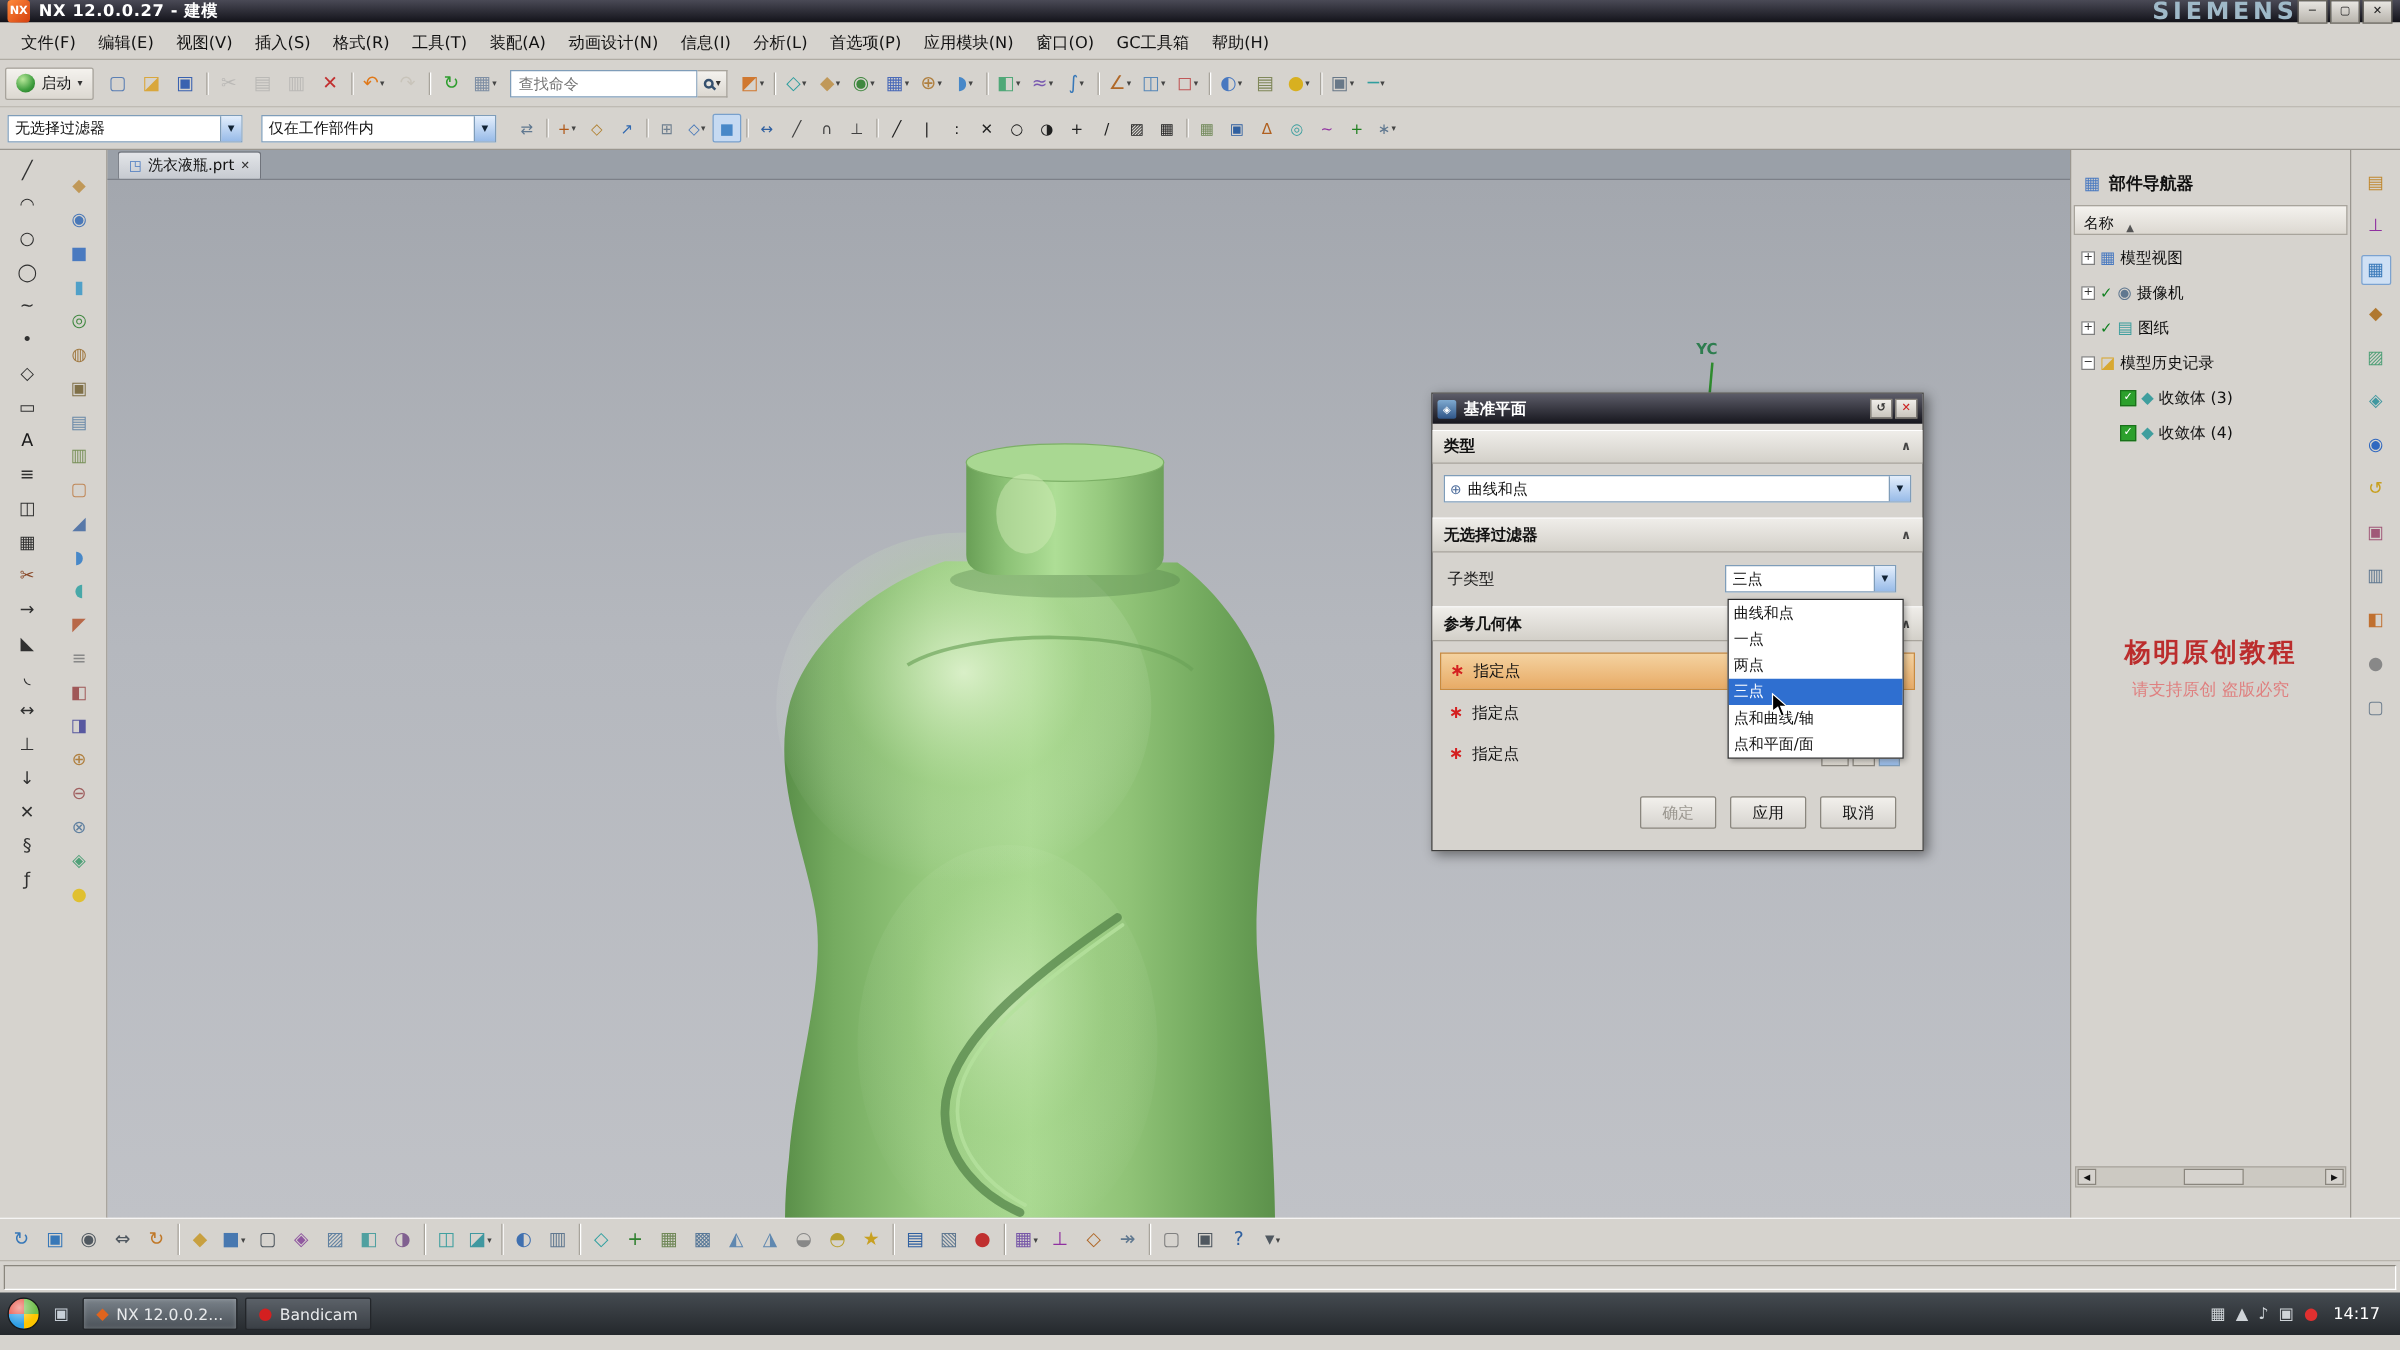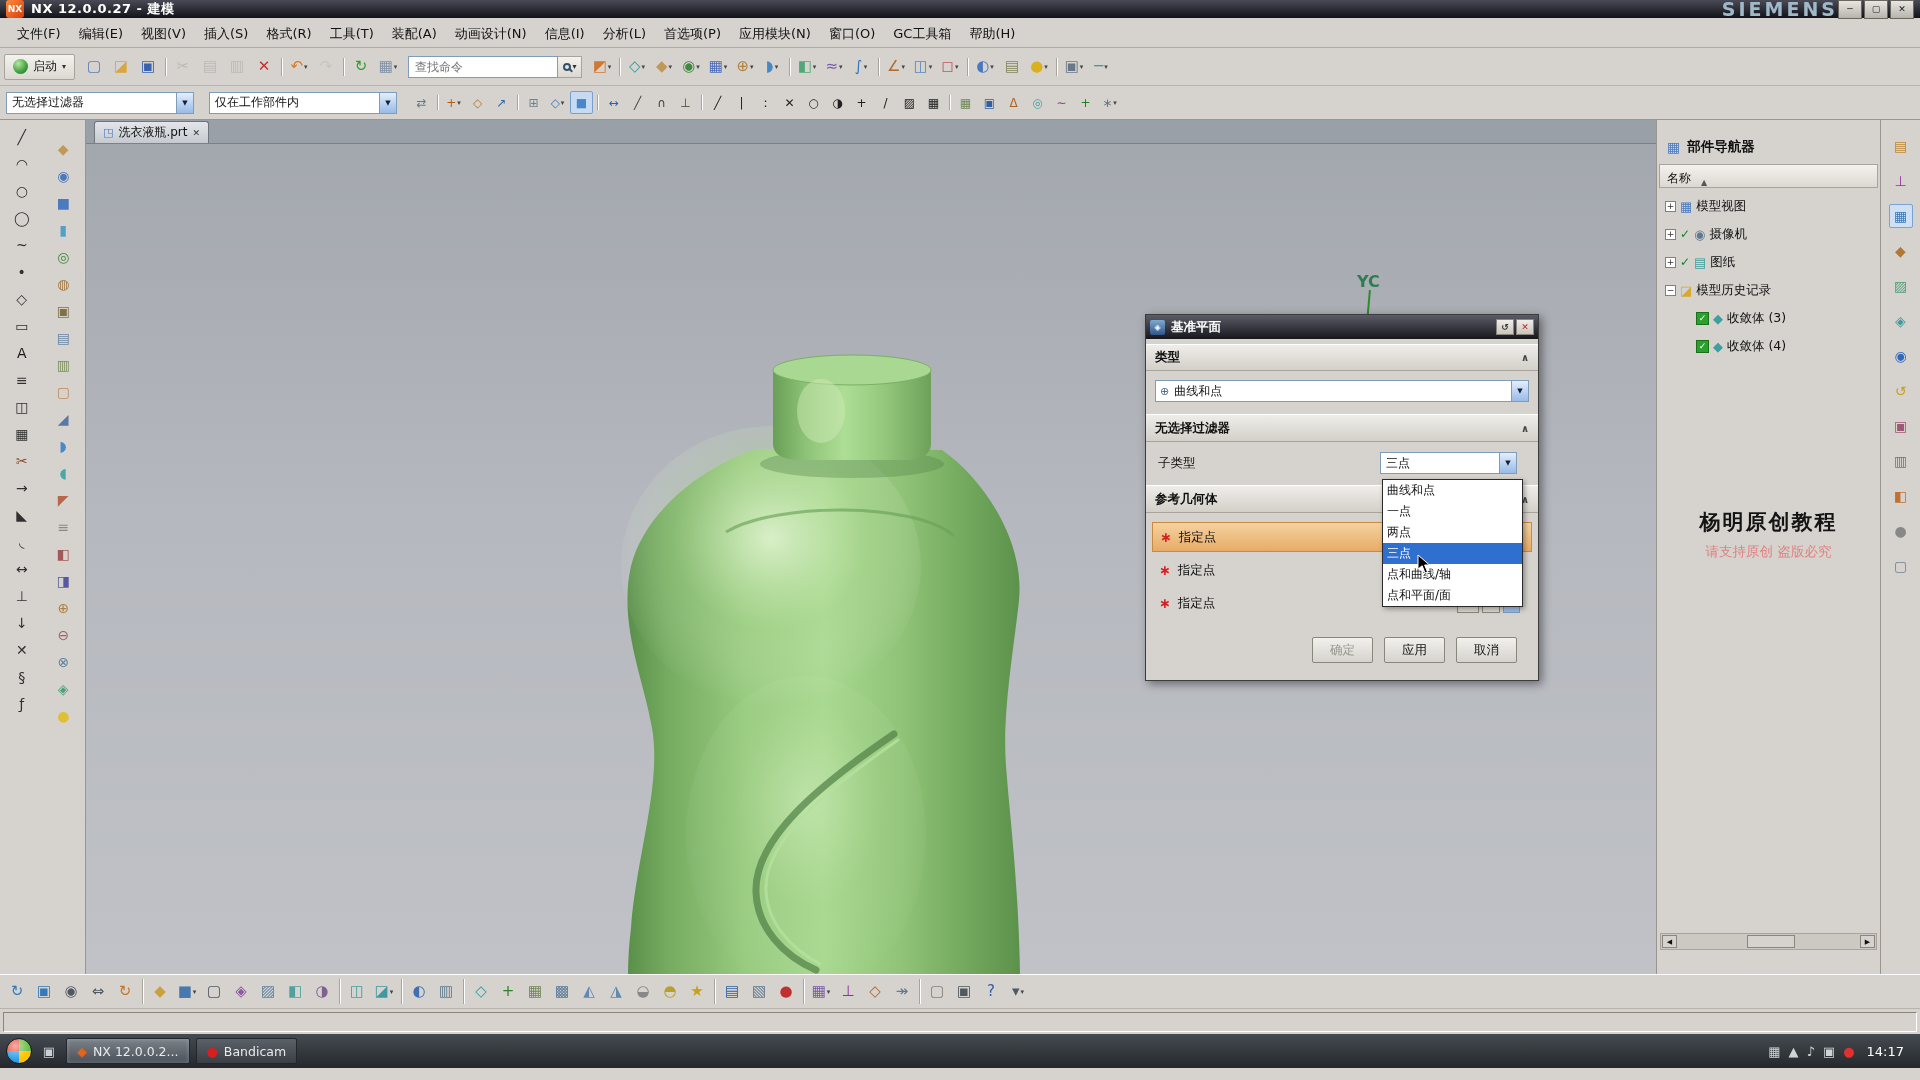--- a/index.html
+++ b/index.html
@@ -50,21 +50,21 @@
 .ltcol.c2{padding-top:12px}
 .lti{width:26px;height:25px;display:flex;align-items:center;justify-content:center;font-size:14px}
 .main{flex:1;display:flex;flex-direction:column;min-width:0}
 .tabstrip{height:24px;background:#9aa0a8;display:flex;align-items:flex-end;padding-left:8px;border-bottom:1px solid #7c8088}
 .tab{height:22px;background:linear-gradient(#e3e5e9,#c6cad0);border:1px solid #70747c;border-bottom:none;border-radius:3px 3px 0 0;display:flex;align-items:center;gap:5px;padding:0 8px;font-size:12px}
 .tab .ticn{color:#4a7ac0;font-size:11px}
 .tab .tclose{font-size:9px;color:#333}
 .viewport{flex:1;position:relative;background:linear-gradient(180deg,#a3a7ae,#b5b8be 45%,#c0c2c7);overflow:hidden}
 
 
-.axis-label{position:absolute;left:1271px;top:128px;color:#2e7d4f;font-size:16px;font-weight:bold}
+.axis-label{position:absolute;left:1271px;top:128px;color:#2e7d4f;font-size:12px;font-weight:bold}
 .axis-line{position:absolute;left:1281px;top:146px;width:2px;height:44px;background:#2e8b2e;transform:rotate(5deg)}
 .bottle{position:absolute;left:500px;top:172px}
 .cursor{position:absolute;left:1331px;top:410px;z-index:40}
 
 
 .dialog{position:absolute;left:1059px;top:170px;width:394px;height:367px;background:#d6d3ce;border:1px solid #3c3c3c;box-shadow:3px 3px 9px rgba(0,0,0,.45);z-index:5}
 .dlg-title{height:24px;background:linear-gradient(#5c5c68,#16161d);display:flex;align-items:center;padding:0 4px;color:#fff;font-weight:bold;font-size:12.5px}
 .dlg-icon{width:15px;height:15px;background:linear-gradient(#7faad0,#2f5588);margin-right:6px;border-radius:2px;display:flex;align-items:center;justify-content:center;color:#fff;font-size:8px}
 .dlg-btns{margin-left:auto;display:flex;gap:2px}
 .dlg-tbtn{width:18px;height:16px;background:linear-gradient(#efede9,#c9c5bd);border:1px solid #8a867e;color:#333;font-size:9px;display:flex;align-items:center;justify-content:center}
@@ -102,21 +102,21 @@
 .nav-header .sort{margin-left:10px;font-size:8px;color:#555}
 #nav-tree{margin-top:4px}
 .nav-row{height:28px;display:flex;align-items:center;gap:4px;font-size:12.5px}
 .expbox{width:11px;height:11px;border:1px solid #808080;background:#fff;font-size:9px;display:flex;align-items:center;justify-content:center;color:#333;flex:none}
 .expsp{width:11px;flex:none}
 .nchk{color:#108020;font-weight:bold;font-size:12px}
 .nchkbox{width:13px;height:13px;background:#2ca02c;border:1px solid #1a701a;color:#fff;font-size:9px;display:flex;align-items:center;justify-content:center;flex:none}
 .nicon{font-size:13px}
 .nlabel{white-space:nowrap}
 .watermark{position:absolute;top:388px;left:0;right:0;text-align:center;opacity:.9}
-.wm1{font-size:21px;font-weight:bold;color:#000000;letter-spacing:2px}
+.wm1{font-size:21px;font-weight:bold;color:#b91c1c;letter-spacing:2px}
 .wm2{font-size:13.5px;color:#e07878;margin-top:7px}
 .nav-scroll{position:absolute;bottom:24px;left:3px;right:3px;height:17px;background:#ccc9c2;border:1px solid #a8a49c;display:flex;align-items:center;padding:1px}
 .nsbtn{width:15px;height:13px;background:#d6d3ce;border:1px solid #8a867e;font-size:7px;display:flex;align-items:center;justify-content:center}
 .nsbtn.r{margin-left:auto}
 .nsthumb{width:48px;height:13px;background:#d6d3ce;border:1px solid #8a867e;margin-left:70px}
 
 
 .resbar{width:40px;background:#d6d3ce;border-left:1px solid #9a968f;display:flex;flex-direction:column;align-items:center;padding-top:14px;gap:11px}
 .rsi{width:24px;height:24px;display:flex;align-items:center;justify-content:center;font-size:14px;border:1px solid transparent;border-radius:2px}
 .rsi.on{background:#cfe0f4;border-color:#7ba2d0}

